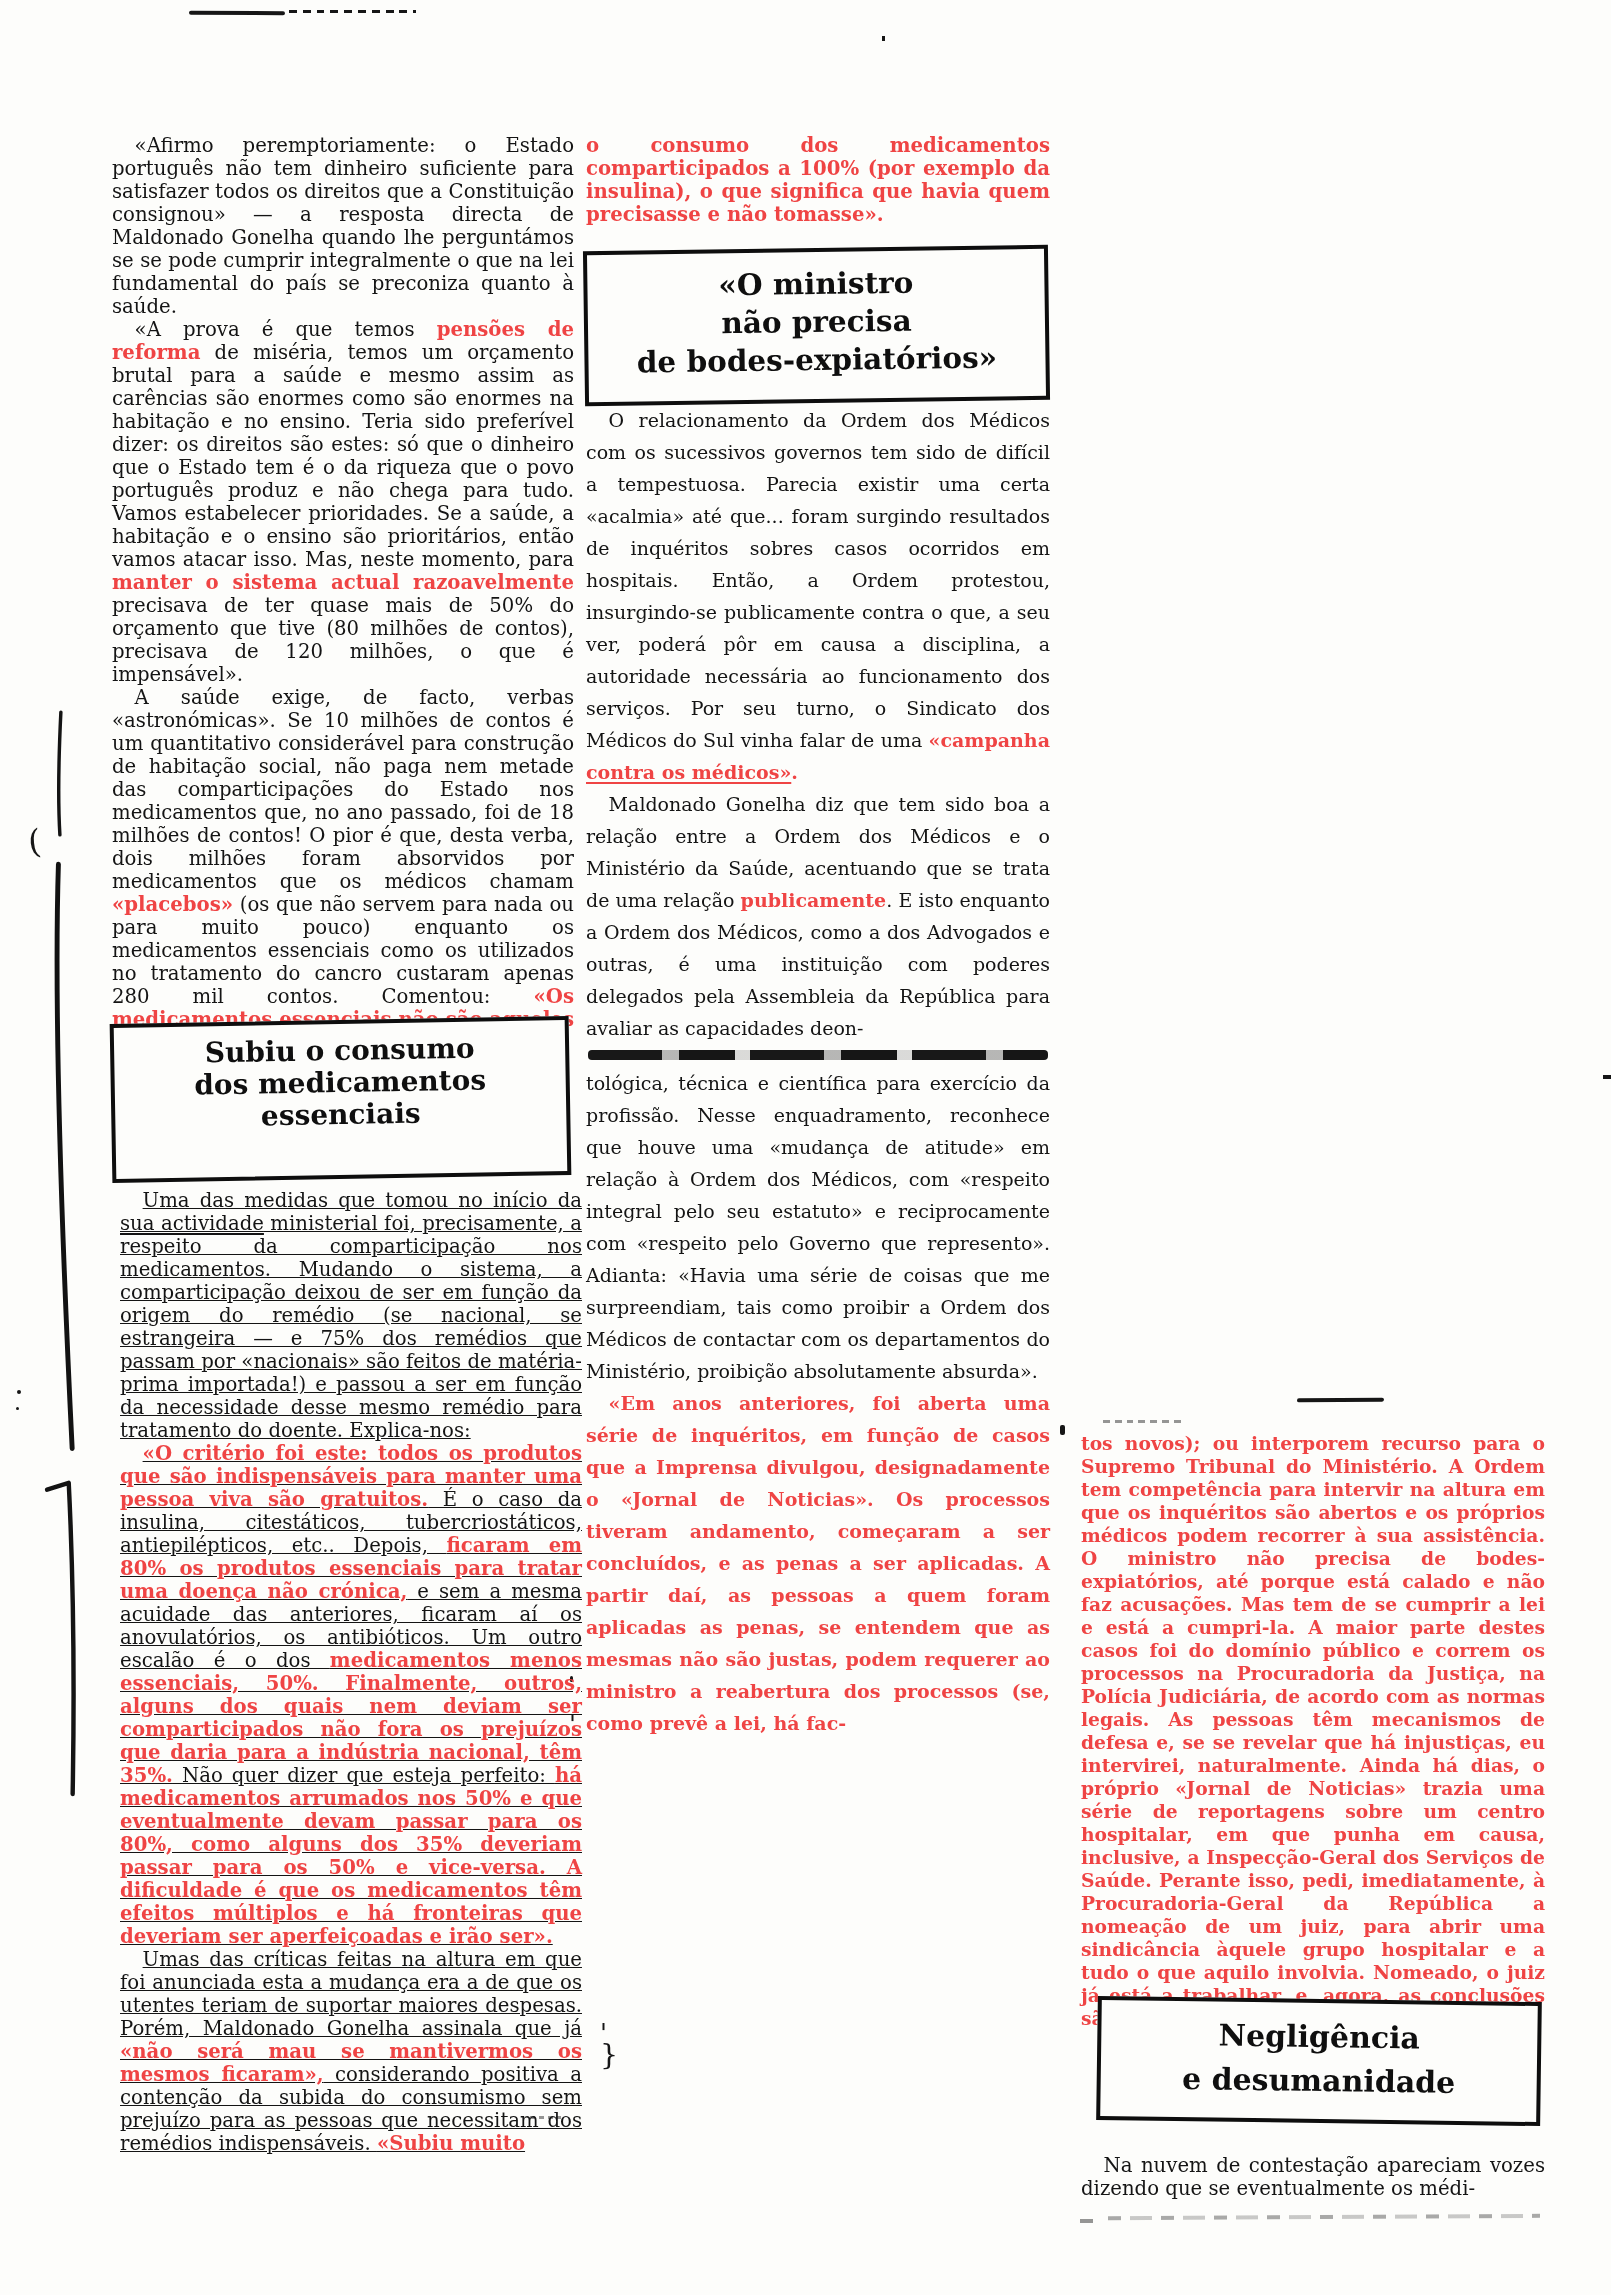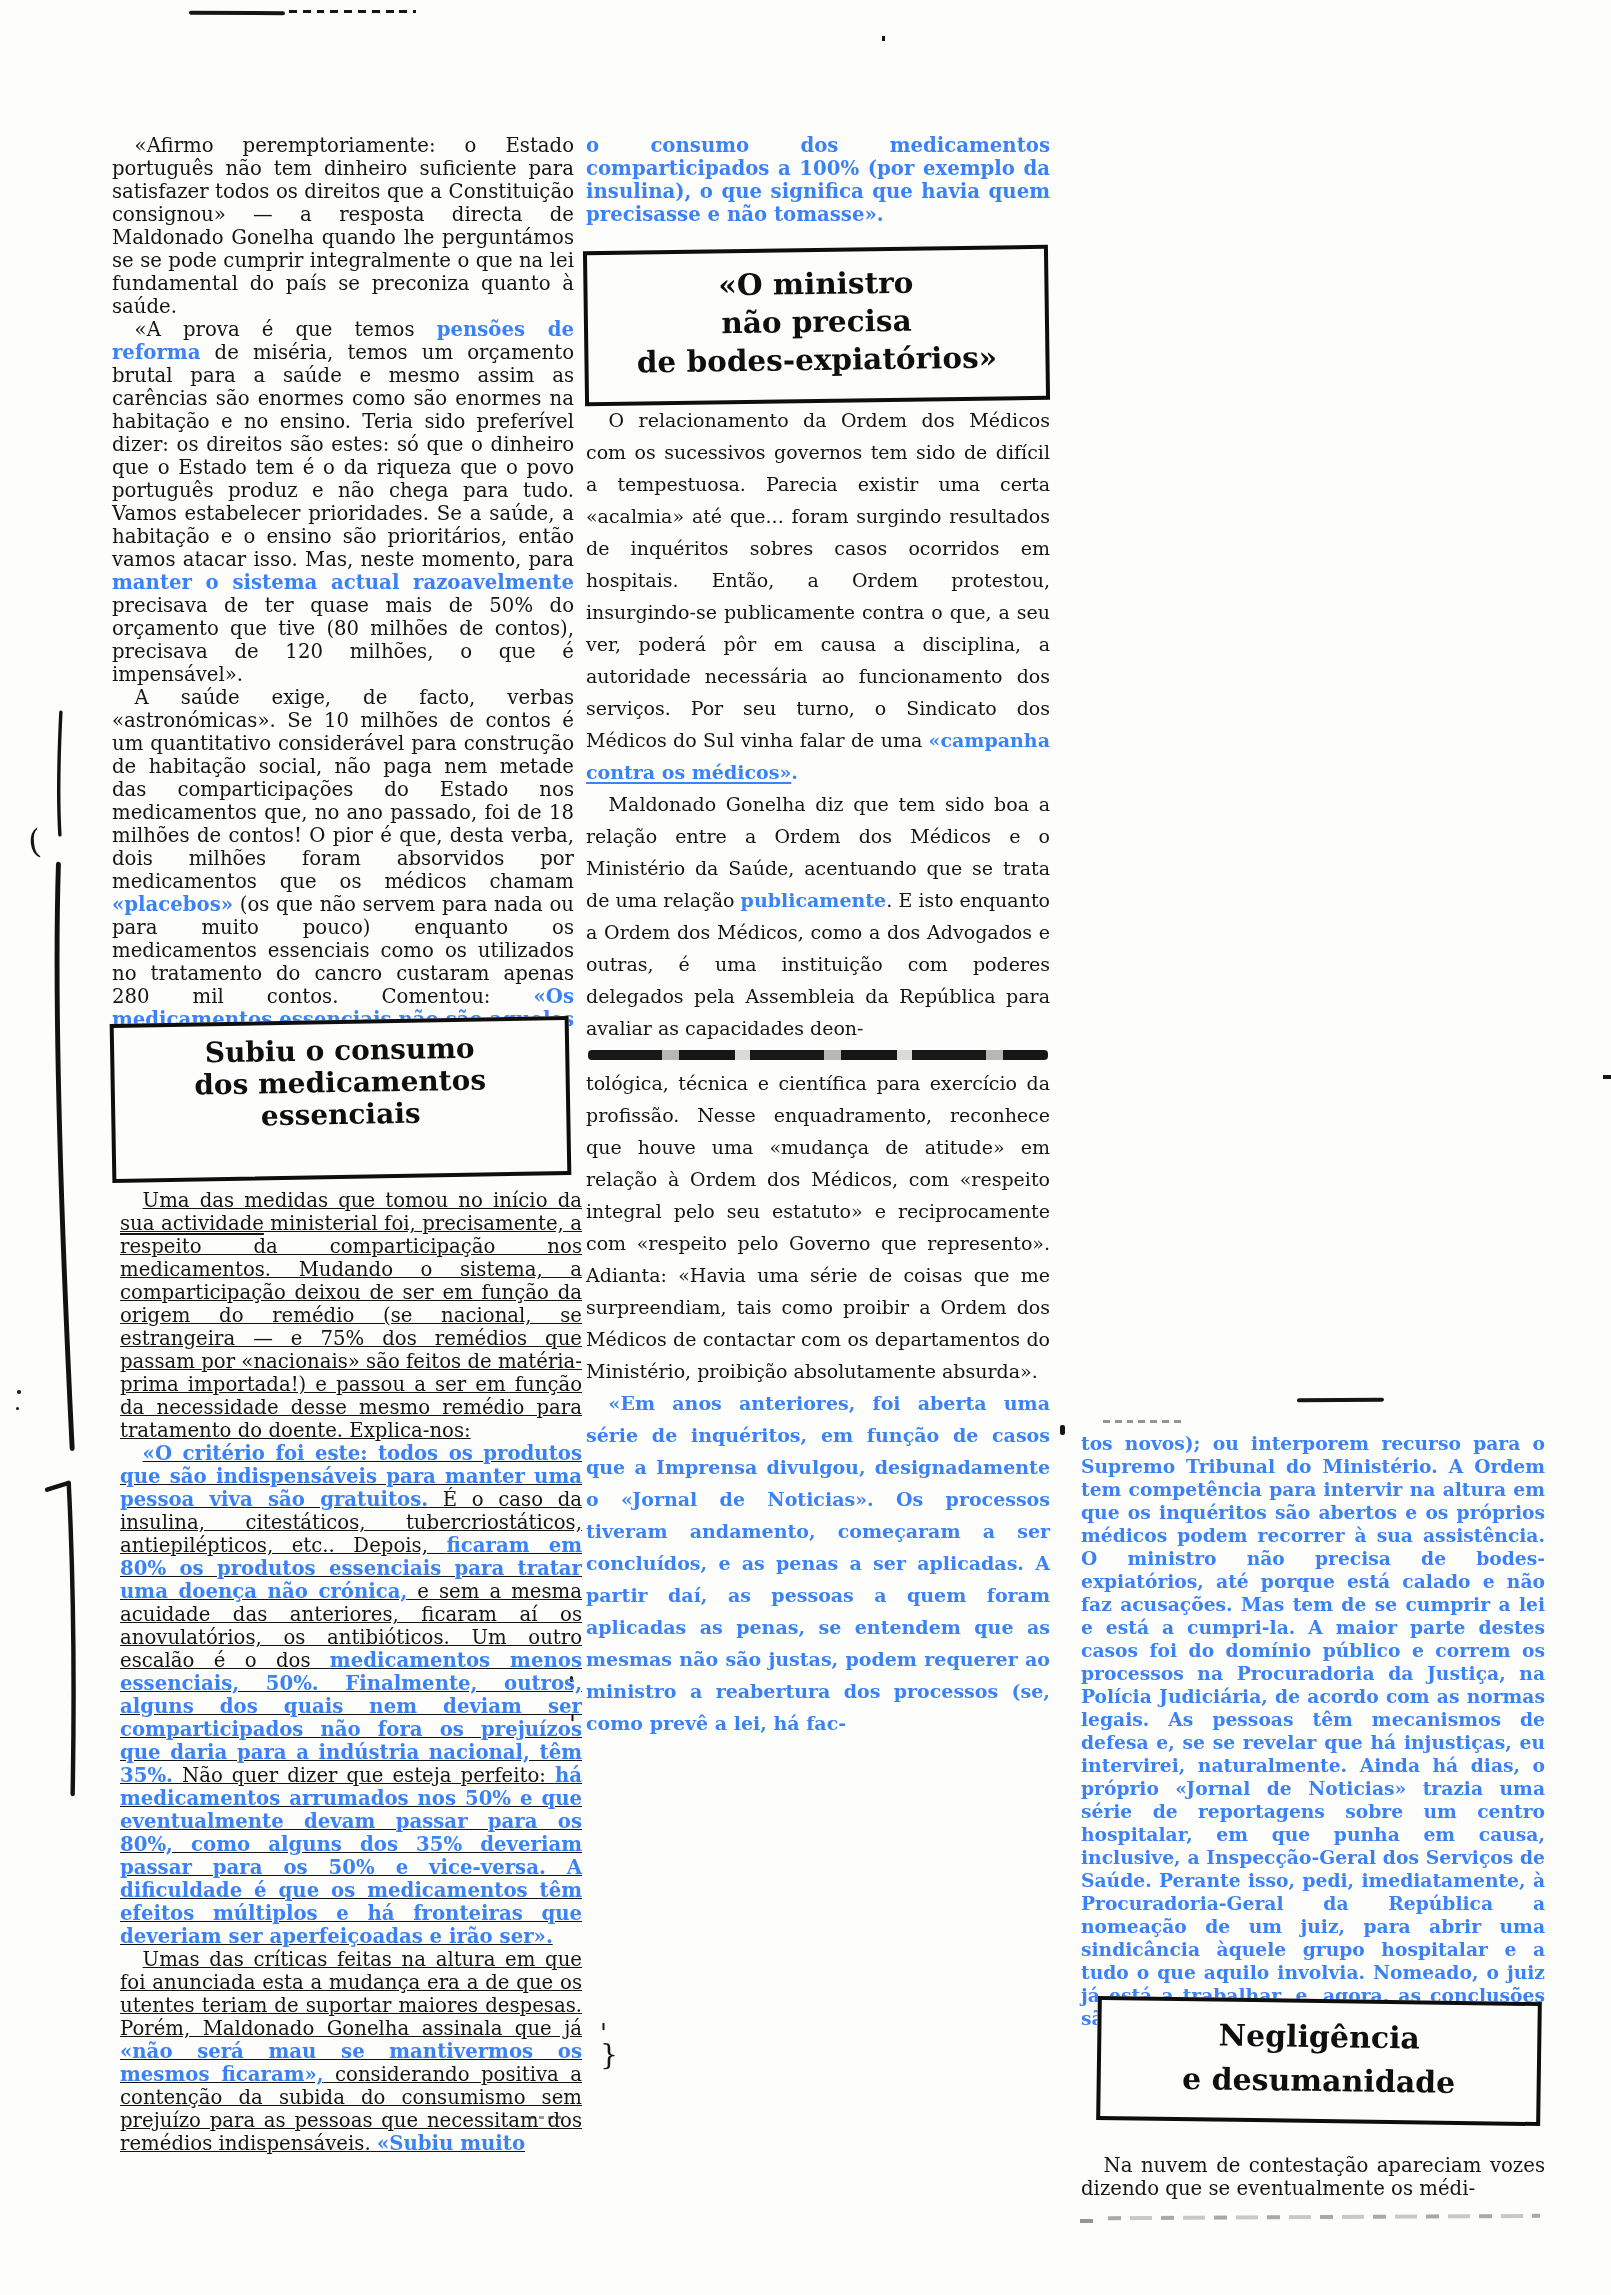--- a/index.html
+++ b/index.html
@@ -1,21 +1,21 @@
 <!DOCTYPE html>
 <html style="font-size:7.9px"><head>
 <meta charset="utf-8">
 <style>
   html,body{margin:0;padding:0;background:#ffffff;}
   .page{position:relative;width:1612px;height:2295px;background:#fdfdfb;overflow:hidden;
         font-family:"DejaVu Serif", serif;color:#141414;}
   .txt{position:absolute;text-align:justify;font-size:19.7px;line-height:23px;}
   .txt p{margin:0;text-indent:22.6px;}
   .txt p.flat{text-indent:0;}
-  .txt b{font-weight:bold;color:#3b82f6;}
+  .txt b{font-weight:bold;color:#ef4444;}
   .txt u{text-decoration-thickness:2px;text-underline-offset:2.9px;}
   .hbox{position:absolute;border:4.9px solid #0e0e0e;background:#fdfdfb;text-align:center;
         font-weight:bold;color:#0f0f0f;}
   .hbox .hl{white-space:nowrap;}
   .smudge{height:9.8px;margin:5.9px 2px 6.9px 2px;border-radius:3.9px;
     background:repeating-linear-gradient(90deg,#181818 0 74px,rgba(20,20,20,.3) 74px 91px,#161616 91px 147px,rgba(20,20,20,.15) 147px 162px);}
   .mark{position:absolute;background:#161616;}
   .glyph{position:absolute;color:#161616;font-family:"DejaVu Serif",serif;}
   .faded{opacity:.45;}
   svg.margin-strokes{position:absolute;left:0;top:688px;}

